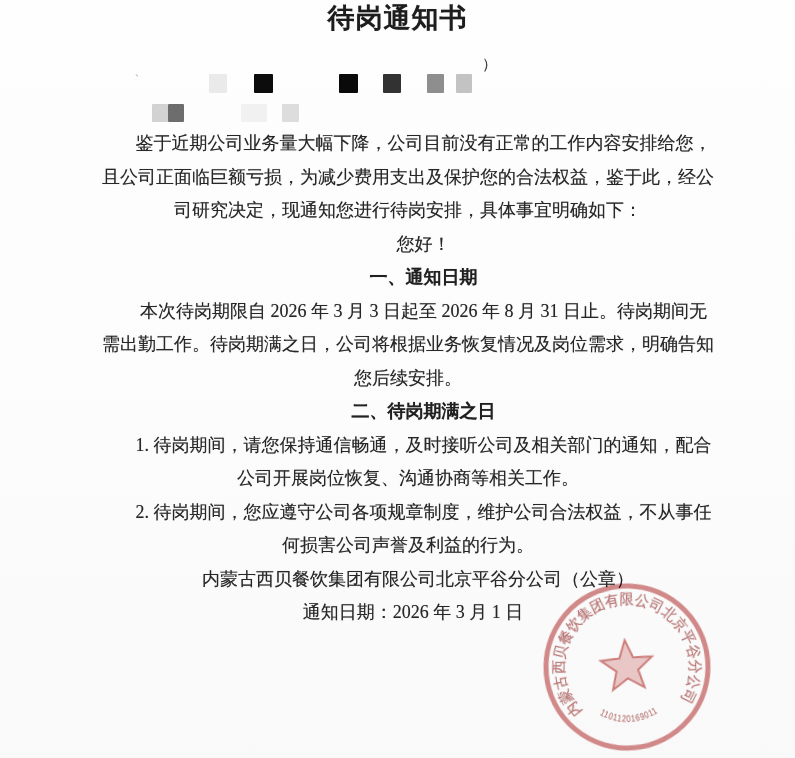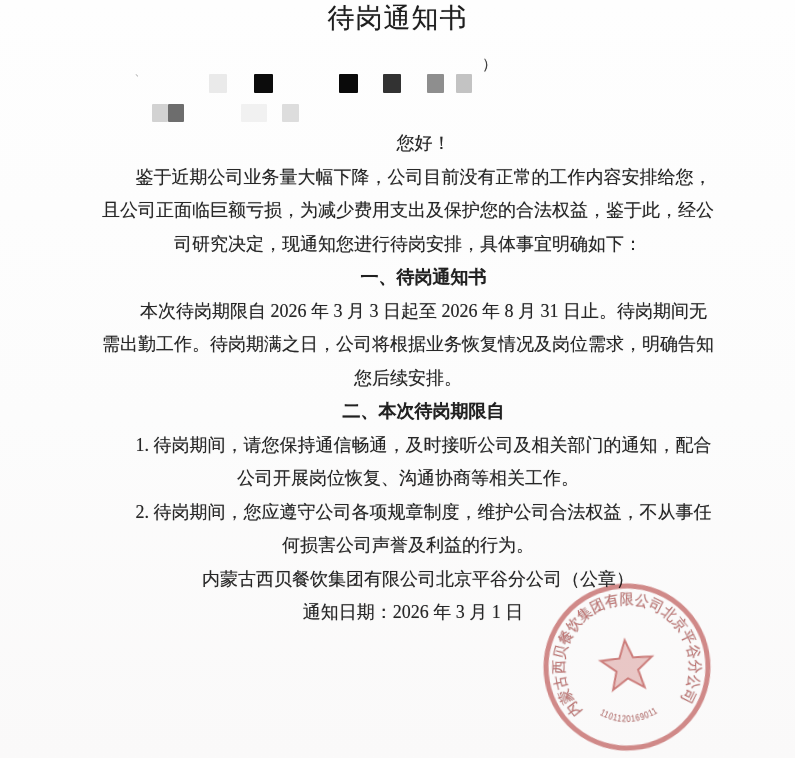--- a/index.html
+++ b/index.html
@@ -5,21 +5,21 @@
   html,body { margin:0; padding:0; background:#ffffff; }
   .page {
     position:relative; width:795px; height:758px; overflow:hidden;
     background:linear-gradient(180deg,#fefefe 0%,#fcfcfc 55%,#faf9f9 100%);
     font-family:"Liberation Serif","DejaVu Serif",serif;
     color:#272727;
     text-shadow:0 0 0.7px rgba(70,70,70,0.55);
   }
   .title {
     position:absolute; top:0px; left:0; width:100%;
-    text-align:center; font-size:27px; font-weight:normal;
+    text-align:center; font-size:27px; font-weight:bold;
     letter-spacing:1px; color:#1d1d1d; margin:0;
   }
   .redaction-zone { position:absolute; left:0; top:0; width:100%; height:130px; }
   .redaction-block { position:absolute; border-radius:1px; }
   .mark-tick { position:absolute; left:134px; top:62px; font-size:13px; color:#a8a8a8; text-shadow:none; }
   .mark-paren { position:absolute; left:482px; top:55px; font-size:15px; color:#3d3d3d; }
   .body-text {
     position:absolute; left:102px; top:127px; width:612px;
     font-size:18px; line-height:33.5px; text-align:justify;
   }
@@ -49,27 +49,27 @@
       <div class="redaction-block" style="left: 383px; top: 74px; width: 18px; height: 19px; background: rgb(50, 50, 50);"></div>
       <div class="redaction-block" style="left: 427px; top: 74px; width: 17px; height: 19px; background: rgb(142, 142, 142);"></div>
       <div class="redaction-block" style="left: 456px; top: 74px; width: 16px; height: 19px; background: rgb(195, 195, 195);"></div>
       <div class="redaction-block" style="left: 152px; top: 104px; width: 16px; height: 18px; background: rgb(210, 210, 210);"></div>
       <div class="redaction-block" style="left: 168px; top: 104px; width: 16px; height: 18px; background: rgb(109, 109, 109);"></div>
       <div class="redaction-block" style="left: 241px; top: 104px; width: 26px; height: 18px; background: rgb(241, 241, 241);"></div>
       <div class="redaction-block" style="left: 282px; top: 104px; width: 17px; height: 18px; background: rgb(221, 221, 221);"></div>
     </div>
 
   <div class="body-text">
+    <p>鉴于近期公司业务量大幅下降，公司目前没有正常的工作内容安排给您，且公司正面临巨额亏损，为减少费用支出及保护您的合法权益，鉴于此，经公司研究决定，现通知您进行待岗安排，具体事宜明确如下：</p>
     <p>您好！</p>
-    <p>鉴于近期公司业务量大幅下降，公司目前没有正常的工作内容安排给您，且公司正面临巨额亏损，为减少费用支出及保护您的合法权益，鉴于此，经公司研究决定，现通知您进行待岗安排，具体事宜明确如下：</p>
 
-    <h2 class="sec-heading">一、待岗通知书</h2>
+    <h2 class="sec-heading">一、通知日期</h2>
     <p>本次待岗期限自 2026 年 3 月 3 日起至 2026 年 8 月 31 日止。待岗期间无需出勤工作。待岗期满之日，公司将根据业务恢复情况及岗位需求，明确告知您后续安排。</p>
 
-    <h2 class="sec-heading">二、本次待岗期限自</h2>
+    <h2 class="sec-heading">二、待岗期满之日</h2>
 
     <p>1. 待岗期间，请您保持通信畅通，及时接听公司及相关部门的通知，配合公司开展岗位恢复、沟通协商等相关工作。</p>
     <p>2. 待岗期间，您应遵守公司各项规章制度，维护公司合法权益，不从事任何损害公司声誉及利益的行为。</p>
 
 
     <p class="signature-line">内蒙古西贝餐饮集团有限公司北京平谷分公司（公章）</p>
     <p class="date-line">通知日期：2026 年 3 月 1 日</p>
   </div>
 
   <svg class="seal" viewBox="0 0 190 190" xmlns="http://www.w3.org/2000/svg">

